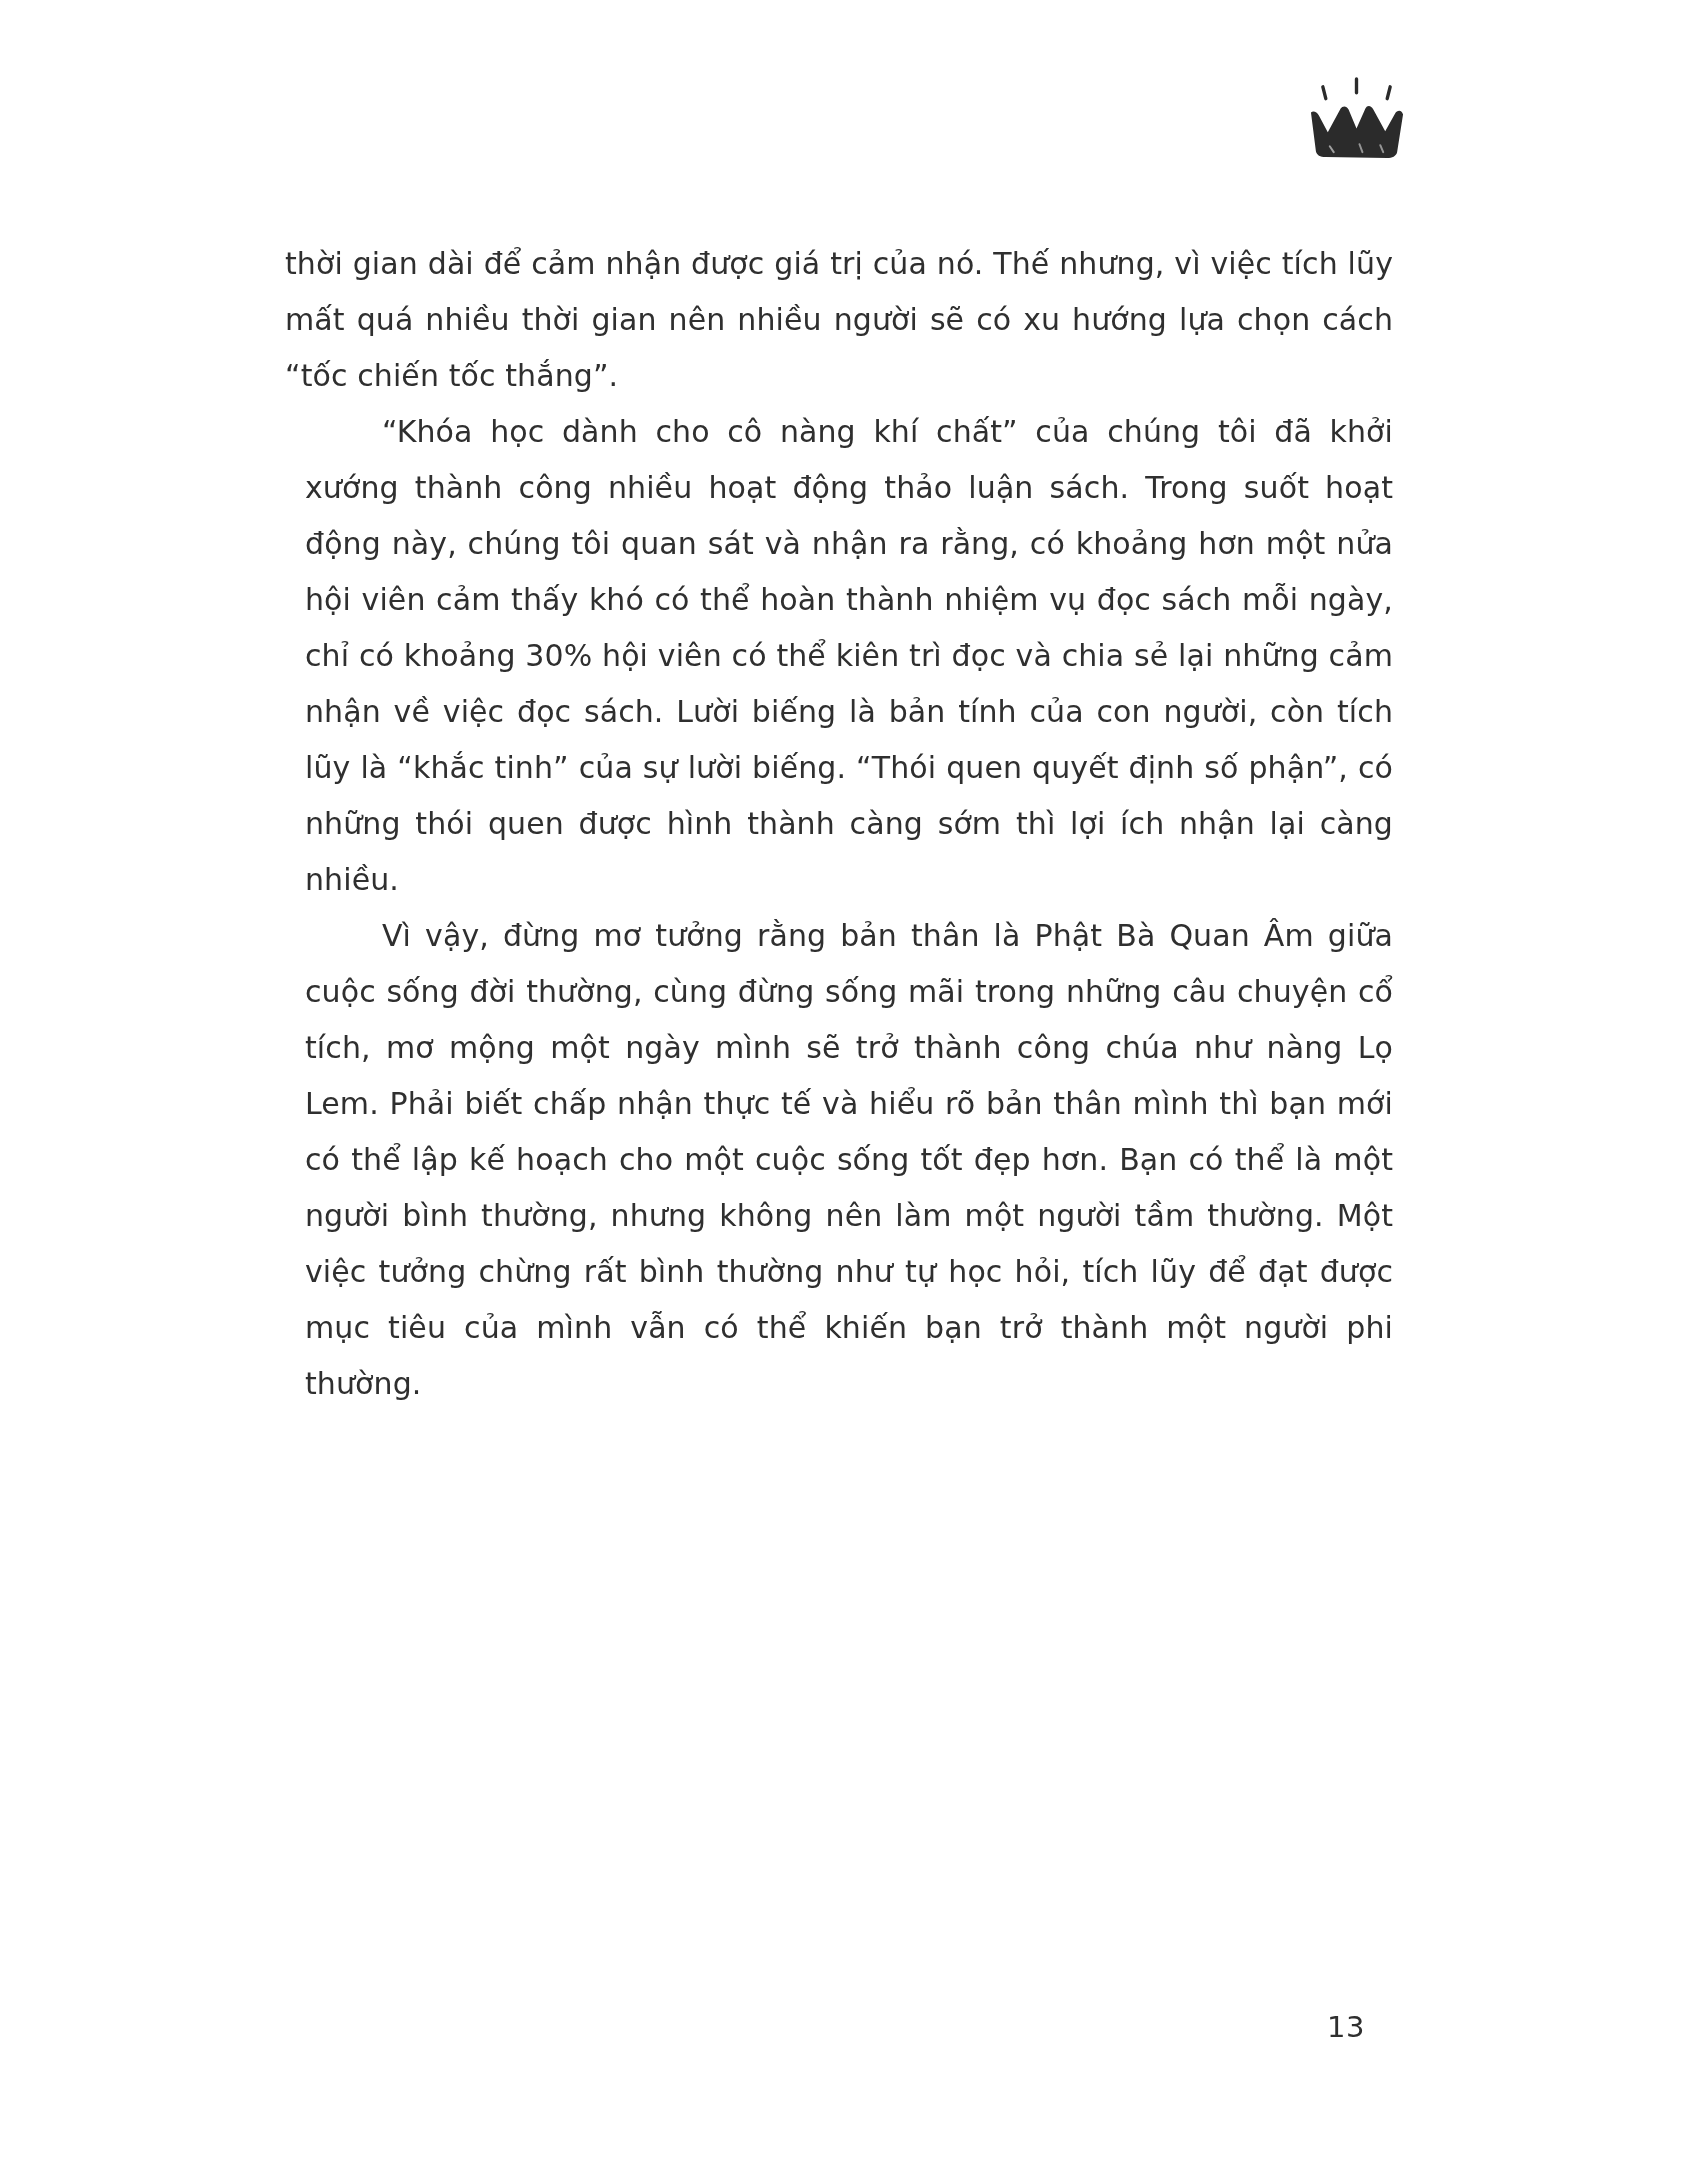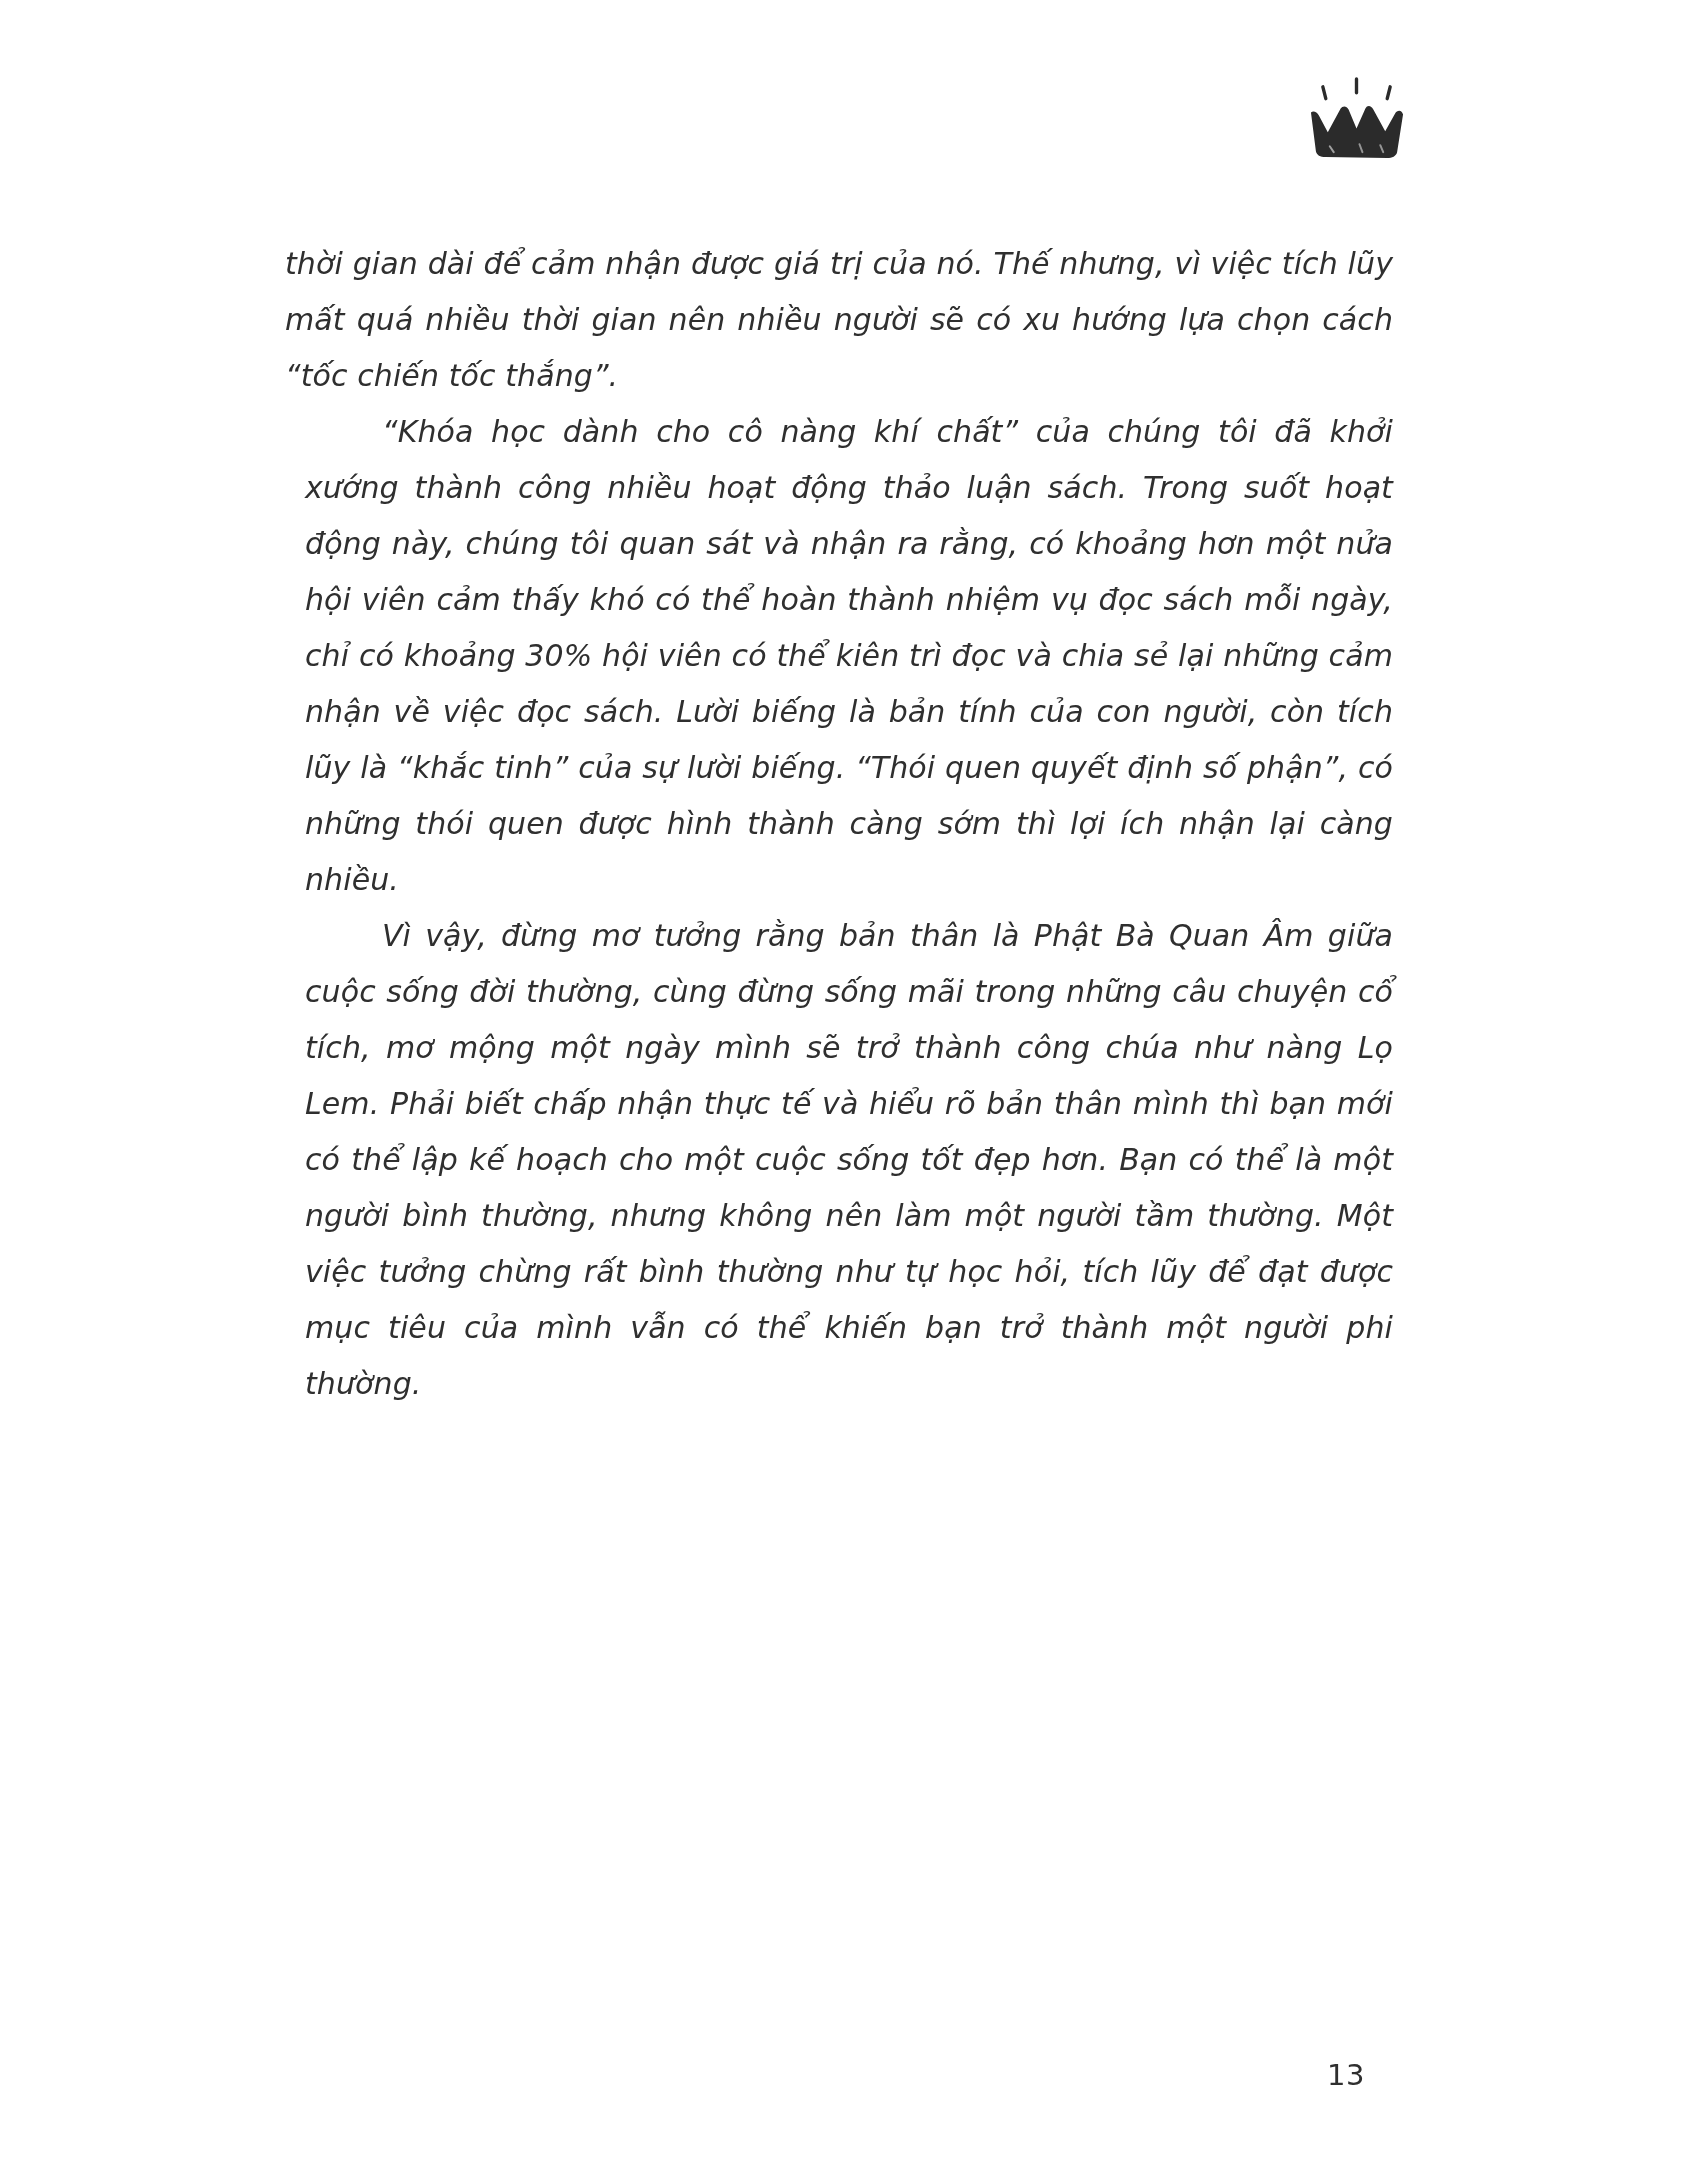--- a/index.html
+++ b/index.html
@@ -46,39 +46,37 @@
 
   .para {
     font-size: 30px;
     line-height: 56px;
     text-align: justify;
     text-justify: inter-word;
     margin: 0 0 0 0;
     color: #2f2f2f;
     letter-spacing: 0.1px;
     font-weight: 400;
-    font-style: italic;
   }
   .para + .para {
     margin-top: 0;
   }
   .para.indent {
     text-indent: 77px;
     margin-left: 20px;
   }
 
   
   .page-number {
     position: absolute;
     left: 1327px;
     top: 2010px;
     font-size: 29px;
     color: #2f2f2f;
     letter-spacing: 0.5px;
-    margin-top: 48px;
   }
 </style>
 </head>
 <body>
 
 <div class="page">
 
   <div class="header-ornament">
     <svg viewBox="0 0 120 100" xmlns="http://www.w3.org/2000/svg" aria-hidden="true">
 

